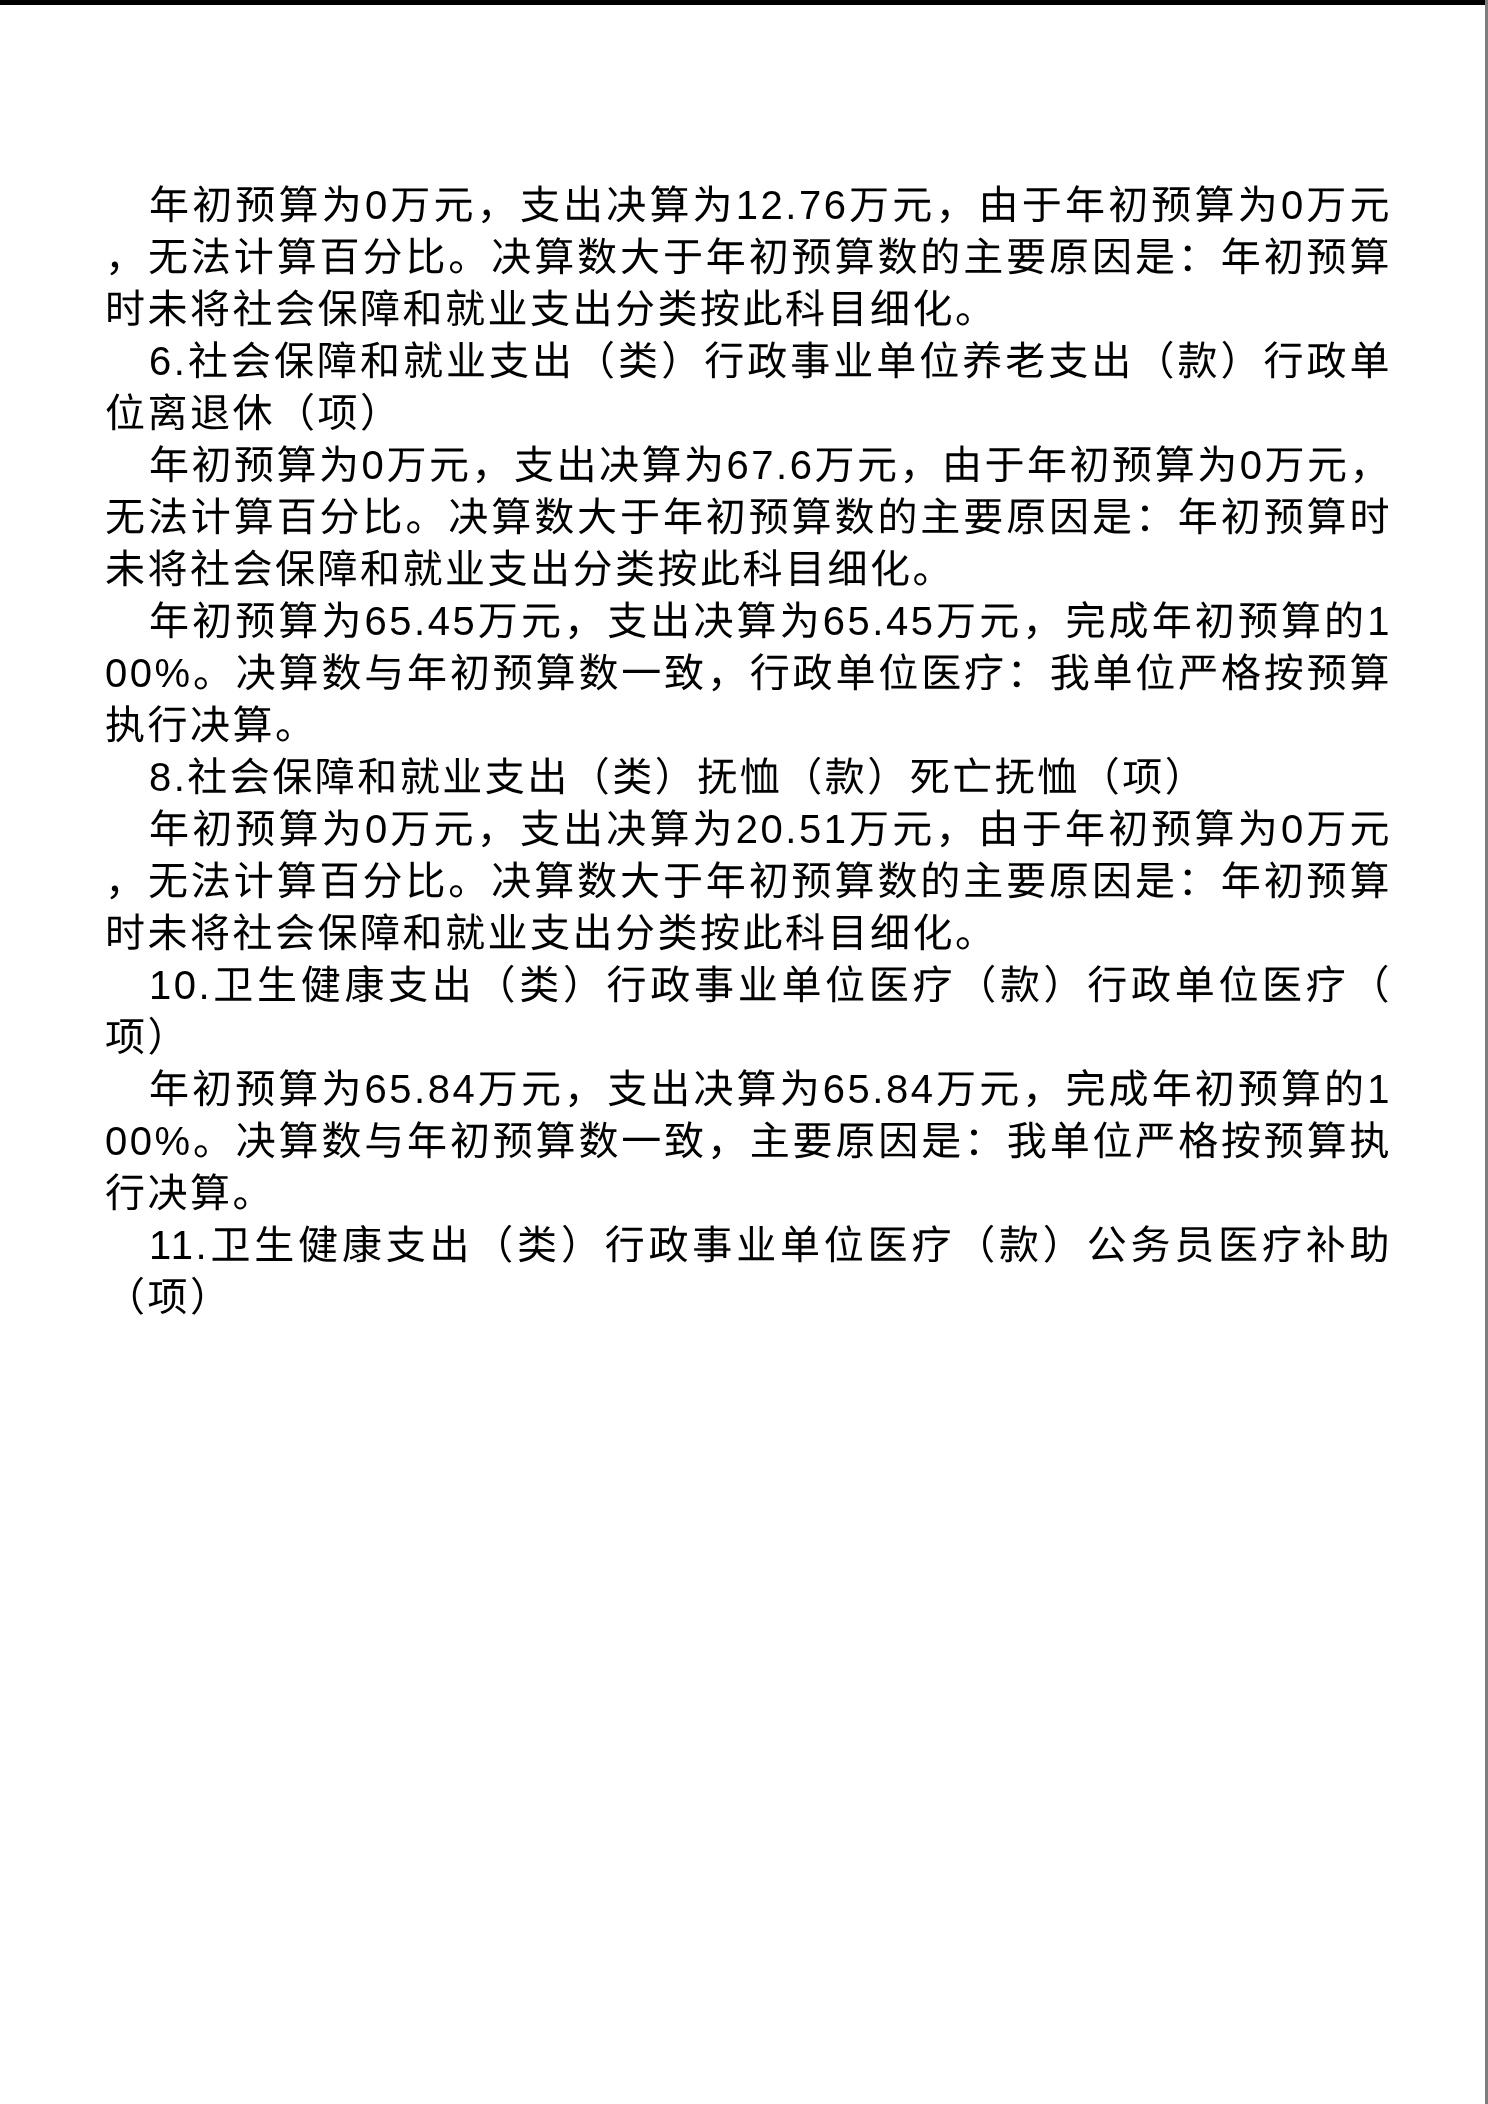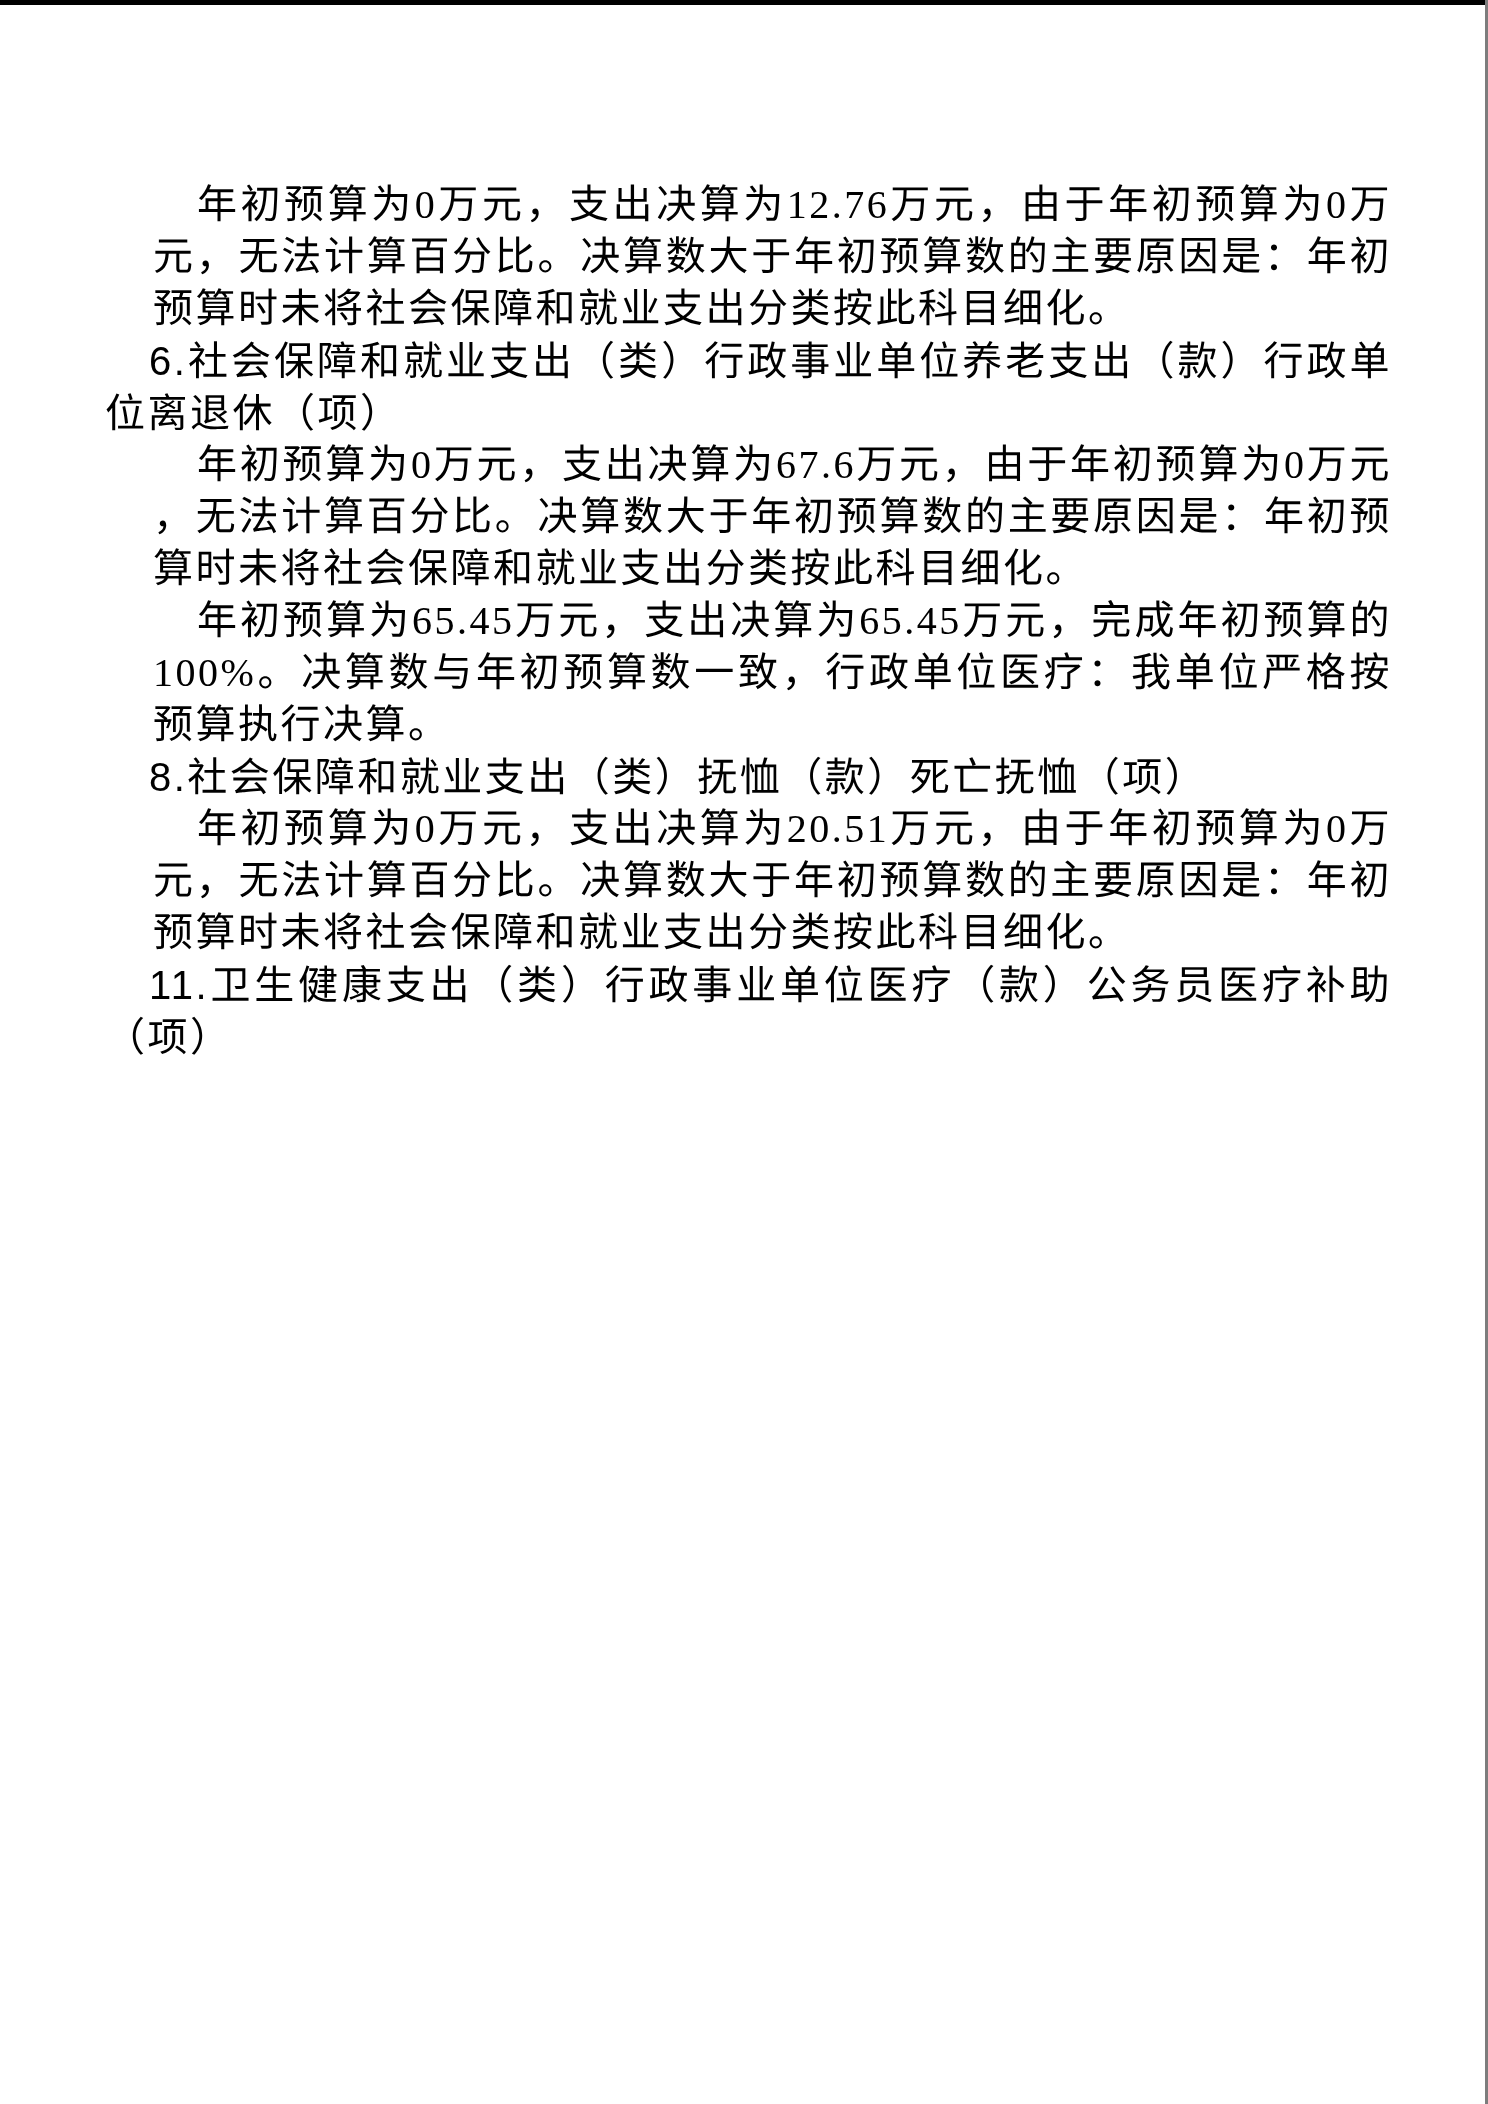--- a/index.html
+++ b/index.html
@@ -38,23 +38,22 @@
     font-size: 40px;
     line-height: 52px;
     letter-spacing: 2.5px;
     text-align: justify;
     word-break: break-all;
     line-break: anywhere;
   }
 
   p.body-para {
     text-indent: 44px;
-    font-family: Liberation Serif, serif;
+    font-family: Liberation Sans, sans-serif;
     font-weight: normal;
-    margin-left: 48px;
   }
 
   p.section-heading {
     text-indent: 44px;
     font-family: "Liberation Sans", "DejaVu Sans", sans-serif;
     font-weight: normal;
   }
 </style>
 </head>
 <body>
@@ -74,19 +73,23 @@
 
   <section class="budget-section">
     <p class="body-para">年初预算为65.45万元，支出决算为65.45万元，完成年初预算的100%。决算数与年初预算数一致，行政单位医疗：我单位严格按预算执行决算。</p>
   </section>
 
   <section class="budget-section">
     <p class="section-heading">8.社会保障和就业支出（类）抚恤（款）死亡抚恤（项）</p>
     <p class="body-para">年初预算为0万元，支出决算为20.51万元，由于年初预算为0万元，无法计算百分比。决算数大于年初预算数的主要原因是：年初预算时未将社会保障和就业支出分类按此科目细化。</p>
   </section>
 
+  <section class="budget-section">
+    <p class="section-heading">10.卫生健康支出（类）行政事业单位医疗（款）行政单位医疗（项）</p>
+    <p class="body-para">年初预算为65.84万元，支出决算为65.84万元，完成年初预算的100%。决算数与年初预算数一致，主要原因是：我单位严格按预算执行决算。</p>
+  </section>
 
   <section class="budget-section">
     <p class="section-heading">11.卫生健康支出（类）行政事业单位医疗（款）公务员医疗补助（项）</p>
   </section>
 </div>
   </div>
 </div>
 
 </body></html>

